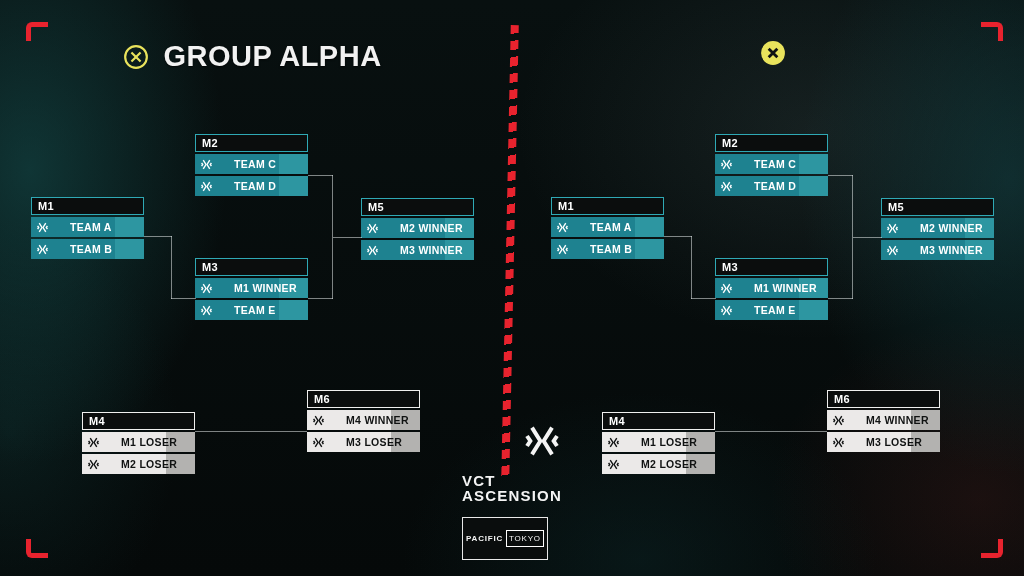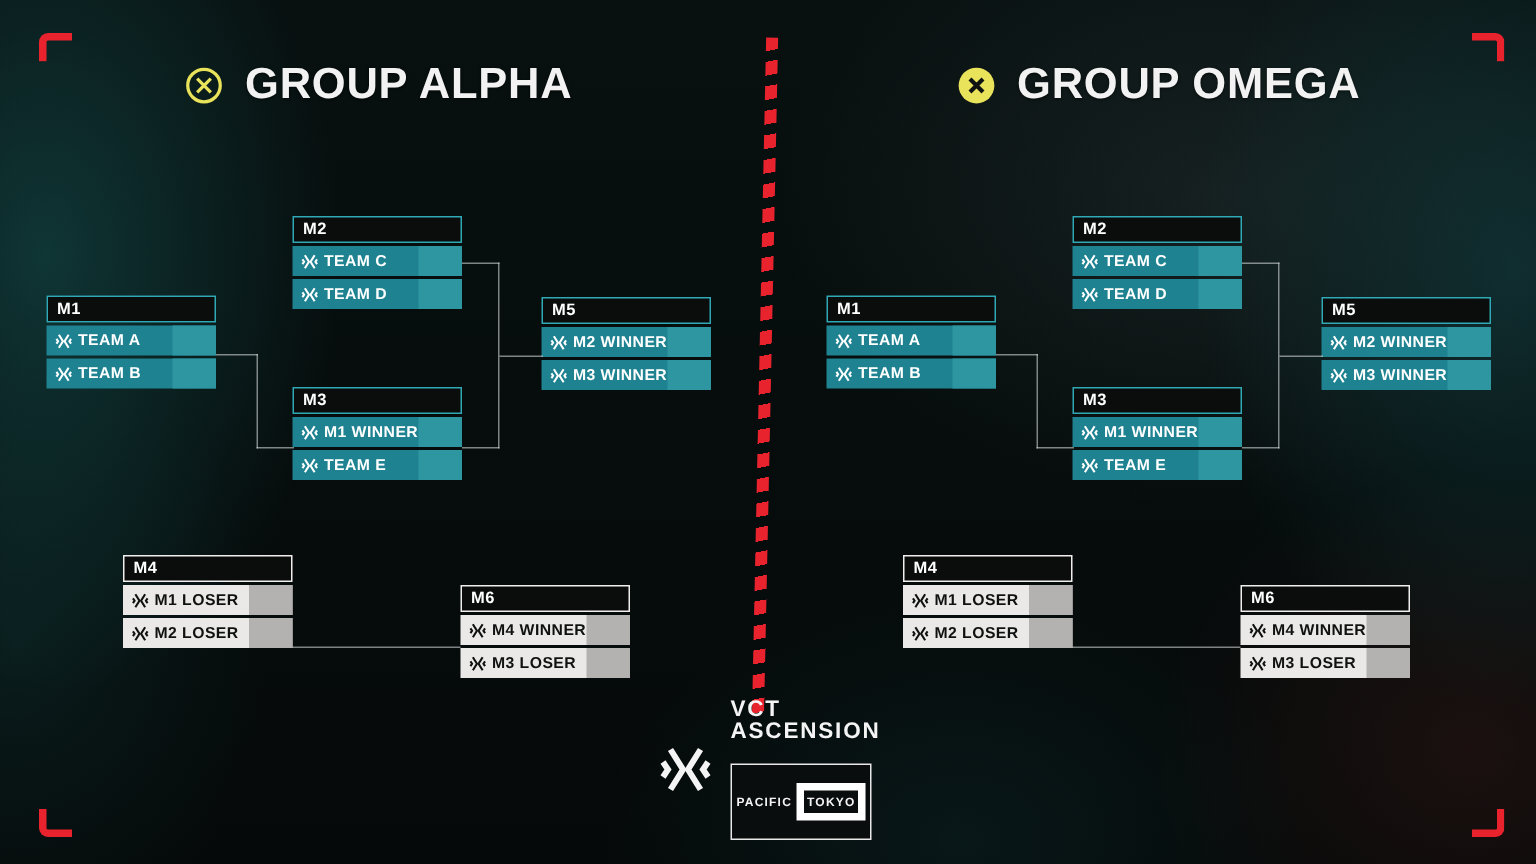--- a/index.html
+++ b/index.html
@@ -44,65 +44,65 @@
   .match{position:absolute;width:113px;}
   .match .hdr{
     height:16px;line-height:16px;background:#0b0d0d;color:#fff;
     font-size:11px;font-weight:bold;padding-left:6px;margin-bottom:2px;
     letter-spacing:.3px;
   }
   .match.teal .hdr{border:1px solid #2fa9b5;}
   .match.light .hdr{border:1px solid #f0efee;}
   .slot{
     position:relative;height:20px;margin-bottom:2px;
-    display:flex;align-items:center;gap:3px;padding-left:5px;
+    display:flex;align-items:center;gap:21px;padding-left:5px;
     font-size:10.5px;font-weight:bold;letter-spacing:.3px;
   }
   .slot:last-child{margin-bottom:0;}
   .match.teal .slot{background:#1e8290;color:#fff;}
   .match.light .slot{background:#ebe9e8;color:#101212;}
   .slot .vct-icon{width:13px;height:13px;flex:0 0 auto;color:inherit;}
   .slot .slot-label{position:relative;z-index:1;white-space:nowrap;}
   .score-cell{position:absolute;right:0;top:0;bottom:0;width:29px;}
   .match.teal .score-cell{background:#2d96a1;}
   .match.light .score-cell{background:#b3b2b0;}
   
   .m1{left:31px;top:197px;}
-  .m2{left:195px;top:144px;}
+  .m2{left:195px;top:134px;}
   .m3{left:195px;top:258px;}
-  .m4{left:82px;top:370px;border-radius:18px;}
+  .m4{left:82px;top:412px;border-radius:18px;}
   .m5{left:361px;top:198px;border-radius:29px;}
   .m6{left:307px;top:390px;}
   
   .cline{position:absolute;background:rgba(225,232,232,.55);}
   .l1{left:144px;top:236px;width:28px;height:1px;}
   .l2{left:171px;top:236px;width:1px;height:63px;}
   .l3{left:171px;top:298px;width:25px;height:1px;}
   .l4{left:308px;top:175px;width:25px;height:1px;}
   .l5{left:332px;top:175px;width:1px;height:124px;}
   .l6{left:308px;top:298px;width:25px;height:1px;}
   .l7{left:333px;top:237px;width:29px;height:1px;}
   .l8{left:195px;top:431px;width:112px;height:1px;}
   
   .footer{
     position:absolute;left:50%;bottom:16px;transform:translateX(-50%);
-    display:flex;align-items:center;gap:10px;color:#f4f4f4;
+    display:flex;align-items:flex-end;gap:10px;color:#f4f4f4;flex-direction:column;
   }
   .footer .brand-mark{width:40px;height:44px;color:#f4f4f4;}
   .brand-text{display:flex;flex-direction:column;line-height:15px;}
   .brand-line{font-size:15px;font-weight:800;letter-spacing:1.2px;}
   .brand-badge{
     margin-top:14px;display:inline-flex;align-items:center;gap:3px;
     border:1px solid #e9e9e9;background:#0a0d0d;padding:12px 3px;
     width:max-content;
   }
   .badge-left{font-size:8px;font-weight:bold;letter-spacing:.8px;color:#f4f4f4;}
   .badge-right{
-    font-size:8px;font-weight:bold;letter-spacing:.8px;color:#f4f4f4;
-    border:5px solid #ffffff;padding:0 2px;
+    font-size:8px;font-weight:normal;letter-spacing:.8px;color:#f4f4f4;
+    border:1px solid #ffffff;padding:0 2px;
   }
 </style>
 </head>
 <body>
 
 <div id="stage">
 
   <div class="corner tl"></div>
   <div class="corner tr"></div>
   <div class="corner bl"></div>
@@ -272,21 +272,20 @@
     <div class="cline l7"></div>
     <div class="cline l8"></div>
   </section>
 
   <section class="group omega">
     <div class="group-title">
       <svg class="g-icon" viewBox="0 0 24 24">
         <circle cx="12" cy="12" r="11" fill="#e9e35c"></circle>
         <path d="M8 8 L16 16 M16 8 L8 16" stroke="#101212" stroke-width="2.6" fill="none"></path>
       </svg>
-      <div class="g-text">GROUP OMEGA</div>
     </div>
 
     <div class="match teal m1">
       <div class="hdr">M1</div>
       <div class="slot">
         <svg class="vct-icon" viewBox="0 0 24 24" fill="none" stroke="currentColor" stroke-width="2.6">
             <path d="M6 4 L11 12 L6 20"></path>
             <path d="M18 4 L13 12 L18 20"></path>
             <path d="M3 9 L5 12 L3 15"></path>
             <path d="M21 9 L19 12 L21 15"></path>

